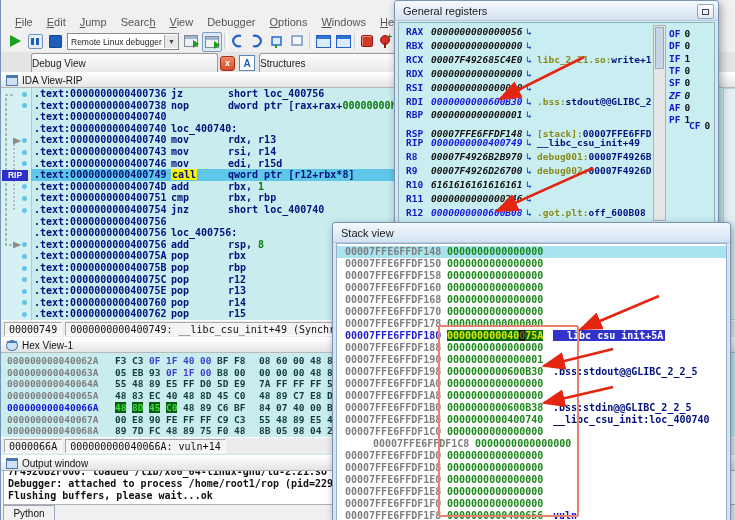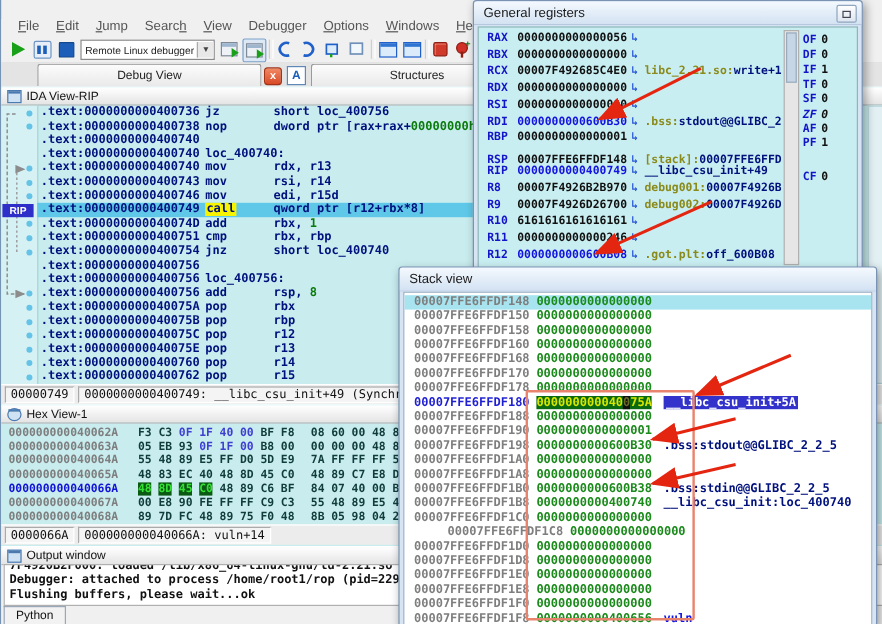--- a/index.html
+++ b/index.html
@@ -41,21 +41,21 @@
   .bp-pin{position:relative;width:12px;height:14px;}
   .bp-pin .head{position:absolute;left:2px;top:1px;width:8px;height:8px;border-radius:50%;background:#d03028;border:1px solid #8f1d12;}
   .bp-pin .stem{position:absolute;left:6px;top:9px;width:2px;height:5px;background:#8f1d12;}
   .bp-pin .plus{position:absolute;right:-2px;top:-2px;font-size:8px;font-weight:bold;color:#1a7a1a;}
   .bp-pin .cross{position:absolute;right:-2px;top:-3px;font-size:8px;font-weight:bold;color:#333;}
 
   
   #tabbar{position:absolute;left:0;top:52px;width:735px;height:20px;background:#e4e4e4;border-bottom:1px solid #a8a8a8;}
   .tab{position:absolute;top:1px;height:18px;background:linear-gradient(#fcfcfc,#e9e9e9);
     border:1px solid #9a9a9a;border-bottom:none;border-radius:3px 3px 0 0;
-    font-size:10px;color:#222;display:flex;align-items:center;justify-content:center;}
+    font-size:10px;color:#222;display:flex;align-items:center;}
   #tab-close{position:absolute;left:219px;top:4px;width:13px;height:13px;border-radius:3px;
     background:linear-gradient(#f08a64,#d94a28);border:1px solid #a33316;color:#fff;
     font-size:9px;font-weight:bold;display:flex;align-items:center;justify-content:center;line-height:1;}
   #tab-a{position:absolute;left:238px;top:3px;width:14px;height:14px;background:#fff;border:1px solid #5f87b8;
     color:#1d5fb8;font-weight:bold;font-size:10px;display:flex;align-items:center;justify-content:center;}
 
   
   .caption{position:absolute;left:0;top:0;width:100%;height:14px;
     background:linear-gradient(#ffffff,#e4e4e4);border-top:1px solid #fff;border-bottom:1px solid #b8b8b8;
     font-size:10px;color:#111;display:flex;align-items:center;}
@@ -106,21 +106,21 @@
     background:linear-gradient(#f4f9fe,#d3e2f2);border-bottom:1px solid #b6c8dd;border-radius:3px 3px 0 0;
     font-size:11px;color:#1a1a1a;display:flex;align-items:center;padding-left:8px;}
   .fw-btn{position:absolute;right:4px;top:3px;width:15px;height:13px;background:linear-gradient(#fefefe,#dde6f0);
     border:1px solid #8fa5c0;border-radius:2px;display:flex;align-items:center;justify-content:center;}
   .fw-btn i{display:block;width:5px;height:4px;border:1px solid #445;}
 
   #registers-window{left:393px;top:0;width:323px;height:227px;}
   #reg-content{position:absolute;left:3px;top:21px;right:3px;bottom:3px;background:#c9eef1;border:1px solid #8fb4b9;overflow:hidden;}
   .reg-row{position:absolute;left:0;width:100%;height:13.9px;font-size:9.5px;font-weight:bold;white-space:pre;}
   .rg-name{position:absolute;left:7px;color:#1414c8;}
-  .rg-val{position:absolute;left:32px;color:#111;}
+  .rg-val{position:absolute;left:32px;color:#111;font-style:italic;}
   .rg-val.chg{color:#1414e0;}
   .rg-arrow{position:absolute;left:127px;color:#2a57d8;}
   .rg-sym{position:absolute;left:138px;width:114px;overflow:hidden;white-space:pre;}
   .seg{color:#8a8a1a;}
   .symname{color:#00117d;}
   #reg-scroll{position:absolute;left:254px;top:2px;width:11px;height:194px;background:#e6e6e6;border:1px solid #b0b0b0;}
   #reg-scroll i{display:block;margin:1px;height:40px;background:#c6d6e6;border:1px solid #9ab;}
   .flag-row{position:absolute;left:270px;height:12px;font-size:9.5px;font-weight:bold;white-space:pre;}
   .fl-name{color:#1414c8;}
   .fl-val{color:#111;margin-left:4px;}
@@ -363,21 +363,21 @@
         </div>
       <div id="flag-rows">
           <div class="flag-row mono" style="top: 5px;"><span class="fl-name">OF</span><span class="fl-val">0</span></div>
           <div class="flag-row mono" style="top: 17.3px;"><span class="fl-name">DF</span><span class="fl-val">0</span></div>
           <div class="flag-row mono" style="top: 29.6px;"><span class="fl-name">IF</span><span class="fl-val">1</span></div>
           <div class="flag-row mono" style="top: 41.9px;"><span class="fl-name">TF</span><span class="fl-val">0</span></div>
           <div class="flag-row mono" style="top: 54.2px;"><span class="fl-name">SF</span><span class="fl-val">0</span></div>
           <div class="flag-row mono" style="top: 66.5px; font-style: italic;"><span class="fl-name">ZF</span><span class="fl-val">0</span></div>
           <div class="flag-row mono" style="top: 78.8px;"><span class="fl-name">AF</span><span class="fl-val">0</span></div>
           <div class="flag-row mono" style="top: 91.1px;"><span class="fl-name">PF</span><span class="fl-val">1</span></div>
-          <div class="flag-row mono" style="top: 119px;"><span class="fl-name">CF</span><span class="fl-val">0</span></div>
+          <div class="flag-row mono" style="top: 97px; margin-left: 20px;"><span class="fl-name">CF</span><span class="fl-val">0</span></div>
         </div>
     </div>
   </div>
 
   <div id="stack-window" class="float-win">
     <div class="fw-title">
       <span>Stack view</span>
     </div>
     <div id="stack-content">
         <div class="stk-row mono sel" style="top: 2px;"><span class="sk-addr">00007FFE6FFDF148</span><span class="sk-val">0000000000000000</span></div>

